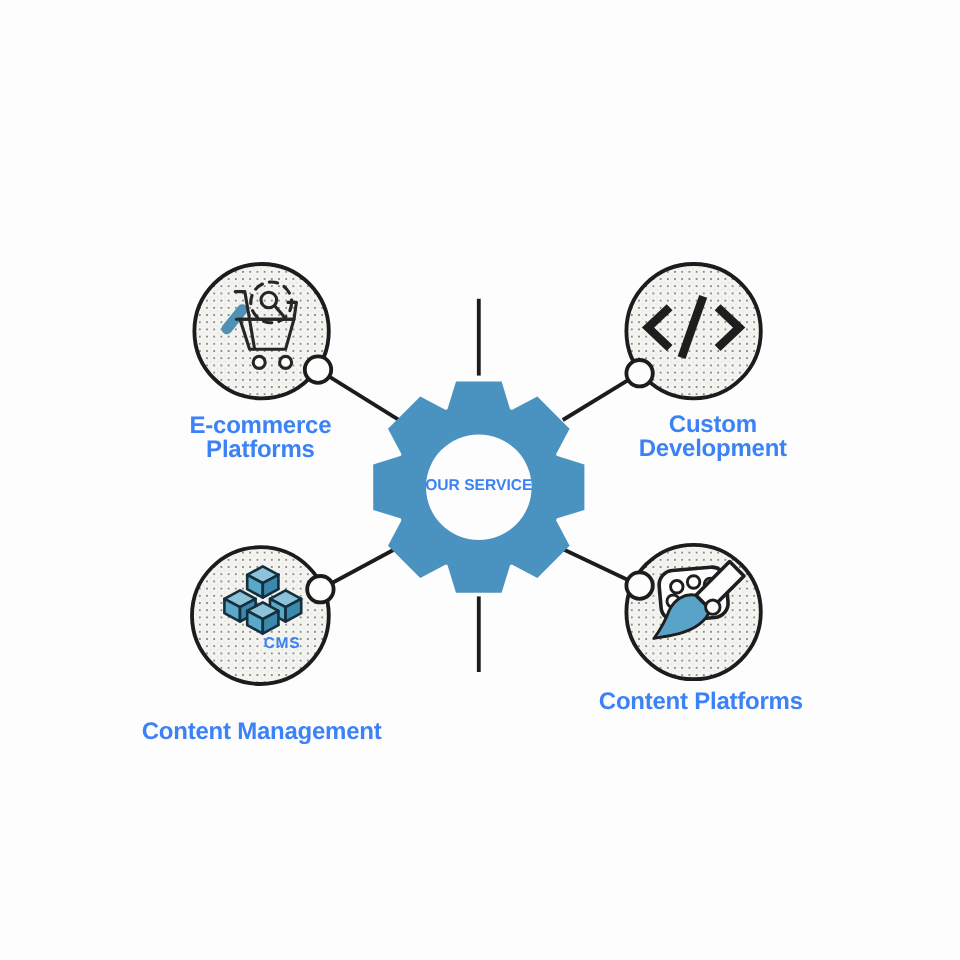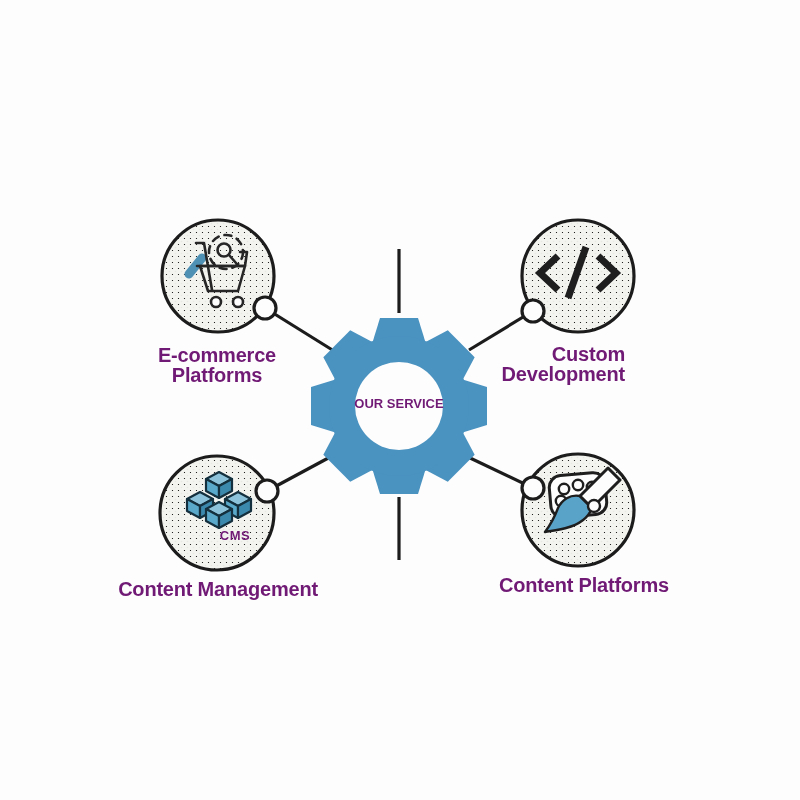--- a/index.html
+++ b/index.html
@@ -2,27 +2,27 @@
 <html><head>
 <meta charset="utf-8">
 <style>
   html,body{margin:0;padding:0;background:#ffffff;}
   .canvas{
     position:relative;width:800px;height:800px;background:#fdfdfd;
     font-family:"Liberation Sans",sans-serif;overflow:hidden;
   }
   svg.layer{position:absolute;left:0;top:0;}
   .label{
-    position:absolute;font-weight:700;color:#701a75;text-align:center;
+    position:absolute;font-weight:700;color:#3b82f6;text-align:center;
     transform:translateX(-50%);letter-spacing:-0.2px;
   }
   .node-label{font-size:20px;line-height:20px;}
   .label-ecommerce{left:217px;top:345px;width:160px;}
-  .label-custom{left:545px;top:344px;width:160px;text-align:right;}
-  .label-content{left:218px;top:579px;width:260px;text-align:center;}
+  .label-custom{left:594px;top:344px;width:160px;}
+  .label-content{left:218px;top:600px;width:260px;text-align:center;}
   .label-creative{left:584px;top:575px;width:260px;}
   .label-center{
     left:399px;top:404px;width:96px;transform:translate(-50%,-50%);
     font-size:13px;line-height:19.5px;letter-spacing:0;
   }
   .label-cms{left:235px;top:529px;width:70px;font-size:13px;line-height:14px;letter-spacing:0.5px;}
 </style>
 </head>
 <body>
 

